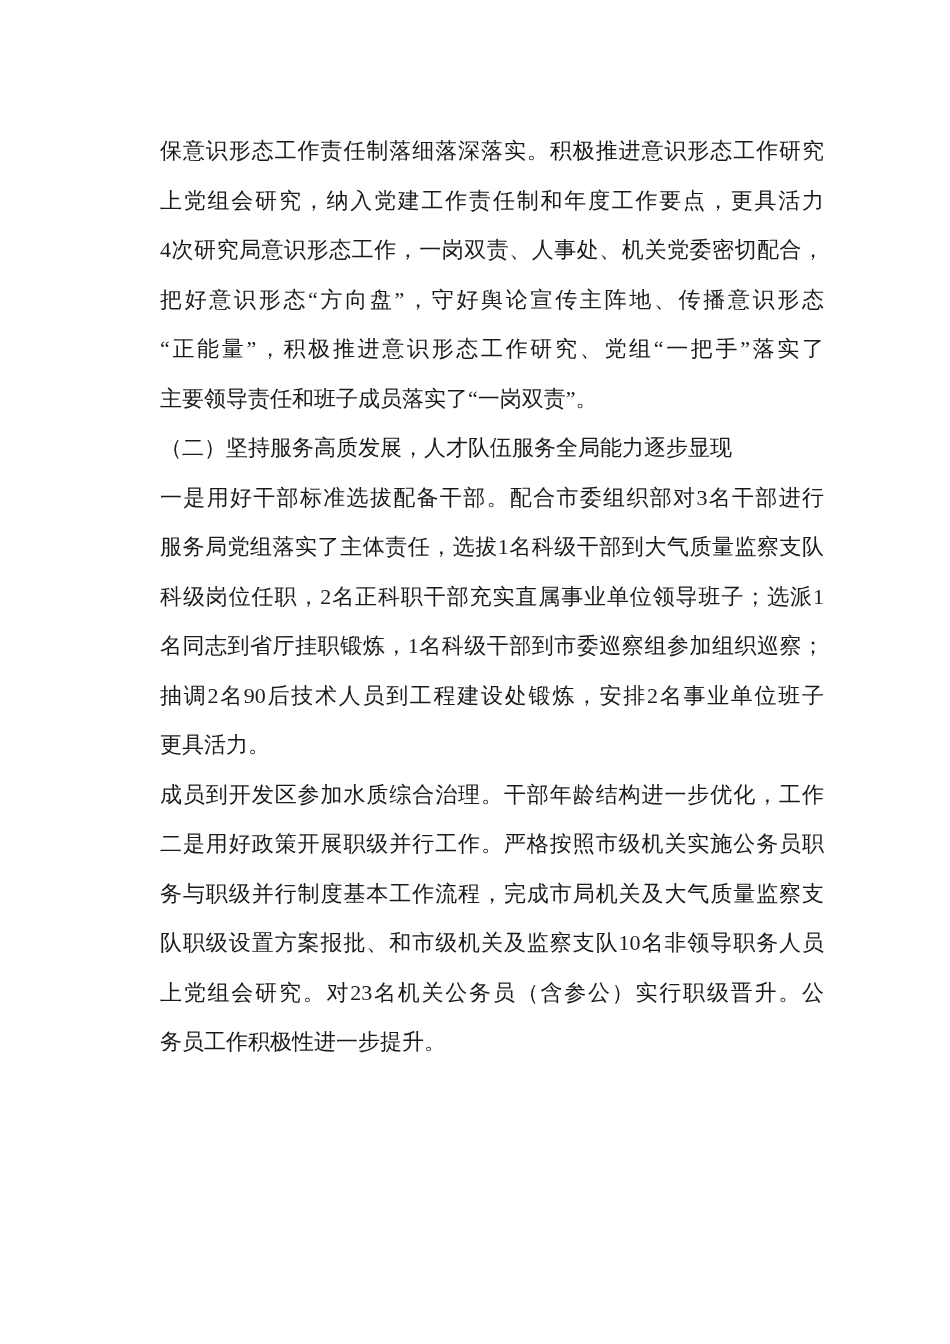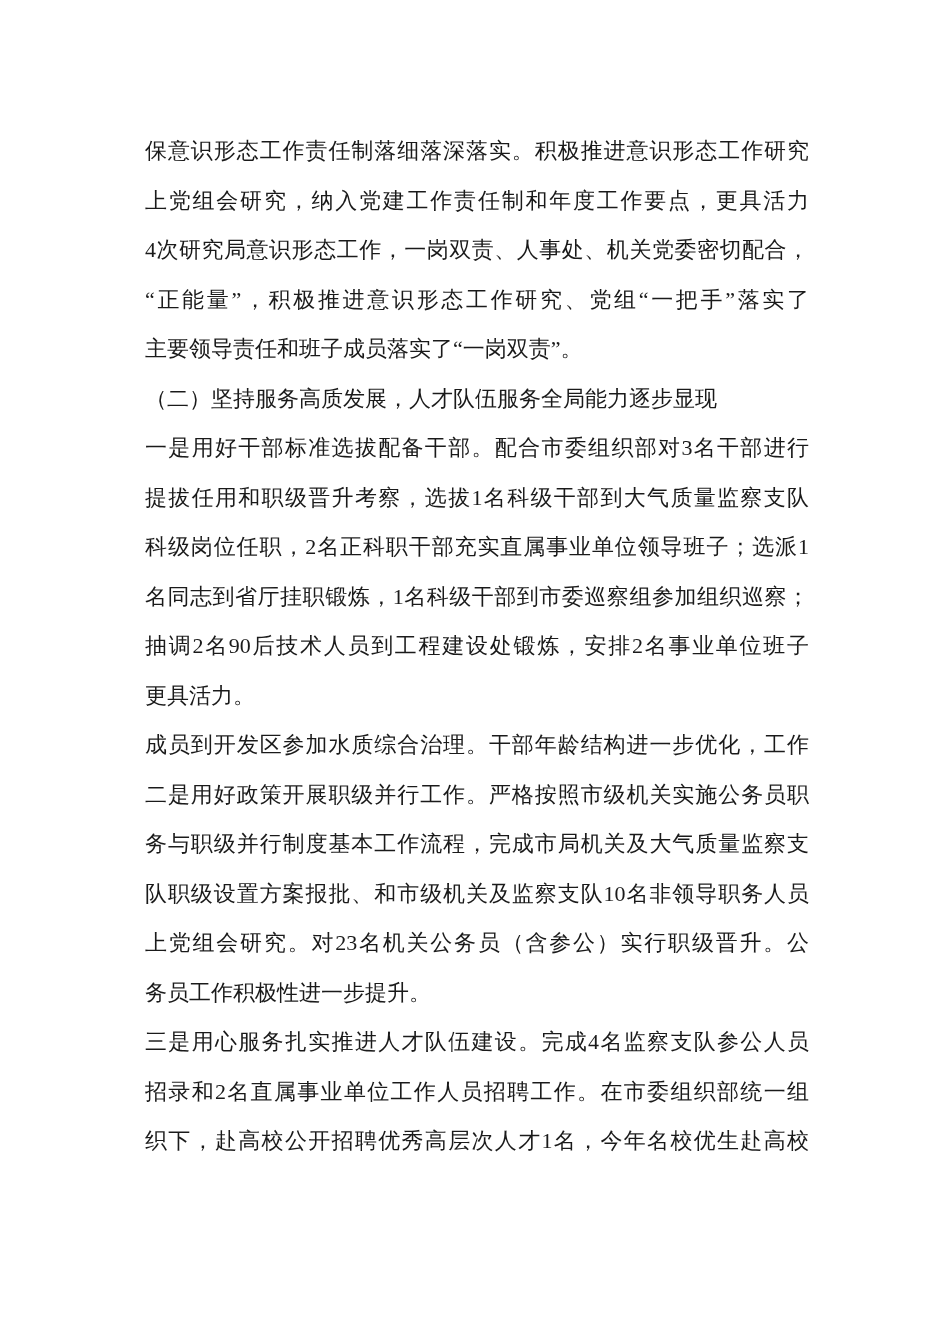--- a/index.html
+++ b/index.html
@@ -14,21 +14,21 @@
     overflow: hidden;
   }
   .page {
     position: relative;
     width: 950px;
     height: 1344px;
     background: #ffffff;
   }
   .text-block {
     position: absolute;
-    left: 145px;
+    left: 160px;
     top: 126px;
     width: 664px;
   }
   .paragraph {
     margin: 0;
     padding: 0;
   }
   .line {
     font-size: 22px;
     line-height: 49.5px;
@@ -47,46 +47,42 @@
 </head>
 <body>
 
 <div class="page">
   <div class="text-block">
 
     <div class="paragraph">
       <div class="line">保意识形态工作责任制落细落深落实。积极推进意识形态工作研究</div>
       <div class="line">上党组会研究，纳入党建工作责任制和年度工作要点，更具活力</div>
       <div class="line">4次研究局意识形态工作，一岗双责、人事处、机关党委密切配合，</div>
+      <div class="line">把好意识形态“方向盘”，守好舆论宣传主阵地、传播意识形态</div>
       <div class="line">“正能量”，积极推进意识形态工作研究、党组“一把手”落实了</div>
       <div class="line end">主要领导责任和班子成员落实了“一岗双责”。</div>
     </div>
 
     <div class="paragraph">
       <div class="line end">（二）坚持服务高质发展，人才队伍服务全局能力逐步显现</div>
     </div>
 
     <div class="paragraph">
       <div class="line">一是用好干部标准选拔配备干部。配合市委组织部对3名干部进行</div>
-      <div class="line">提拔任用和职级晋升考察，选拔1名科级干部到大气质量监察支队</div>
+      <div class="line">服务局党组落实了主体责任，选拔1名科级干部到大气质量监察支队</div>
       <div class="line">科级岗位任职，2名正科职干部充实直属事业单位领导班子；选派1</div>
       <div class="line">名同志到省厅挂职锻炼，1名科级干部到市委巡察组参加组织巡察；</div>
       <div class="line">抽调2名90后技术人员到工程建设处锻炼，安排2名事业单位班子</div>
       <div class="line end">更具活力。</div>
       <div class="line">成员到开发区参加水质综合治理。干部年龄结构进一步优化，工作</div>
     </div>
 
     <div class="paragraph">
       <div class="line">二是用好政策开展职级并行工作。严格按照市级机关实施公务员职</div>
       <div class="line">务与职级并行制度基本工作流程，完成市局机关及大气质量监察支</div>
       <div class="line">队职级设置方案报批、和市级机关及监察支队10名非领导职务人员</div>
       <div class="line">上党组会研究。对23名机关公务员（含参公）实行职级晋升。公</div>
       <div class="line end">务员工作积极性进一步提升。</div>
     </div>
 
-    <div class="paragraph">
-      <div class="line">三是用心服务扎实推进人才队伍建设。完成4名监察支队参公人员</div>
-      <div class="line">招录和2名直属事业单位工作人员招聘工作。在市委组织部统一组</div>
-      <div class="line">织下，赴高校公开招聘优秀高层次人才1名，今年名校优生赴高校</div>
-    </div>
 
   </div>
 </div>
 
 </body></html>

